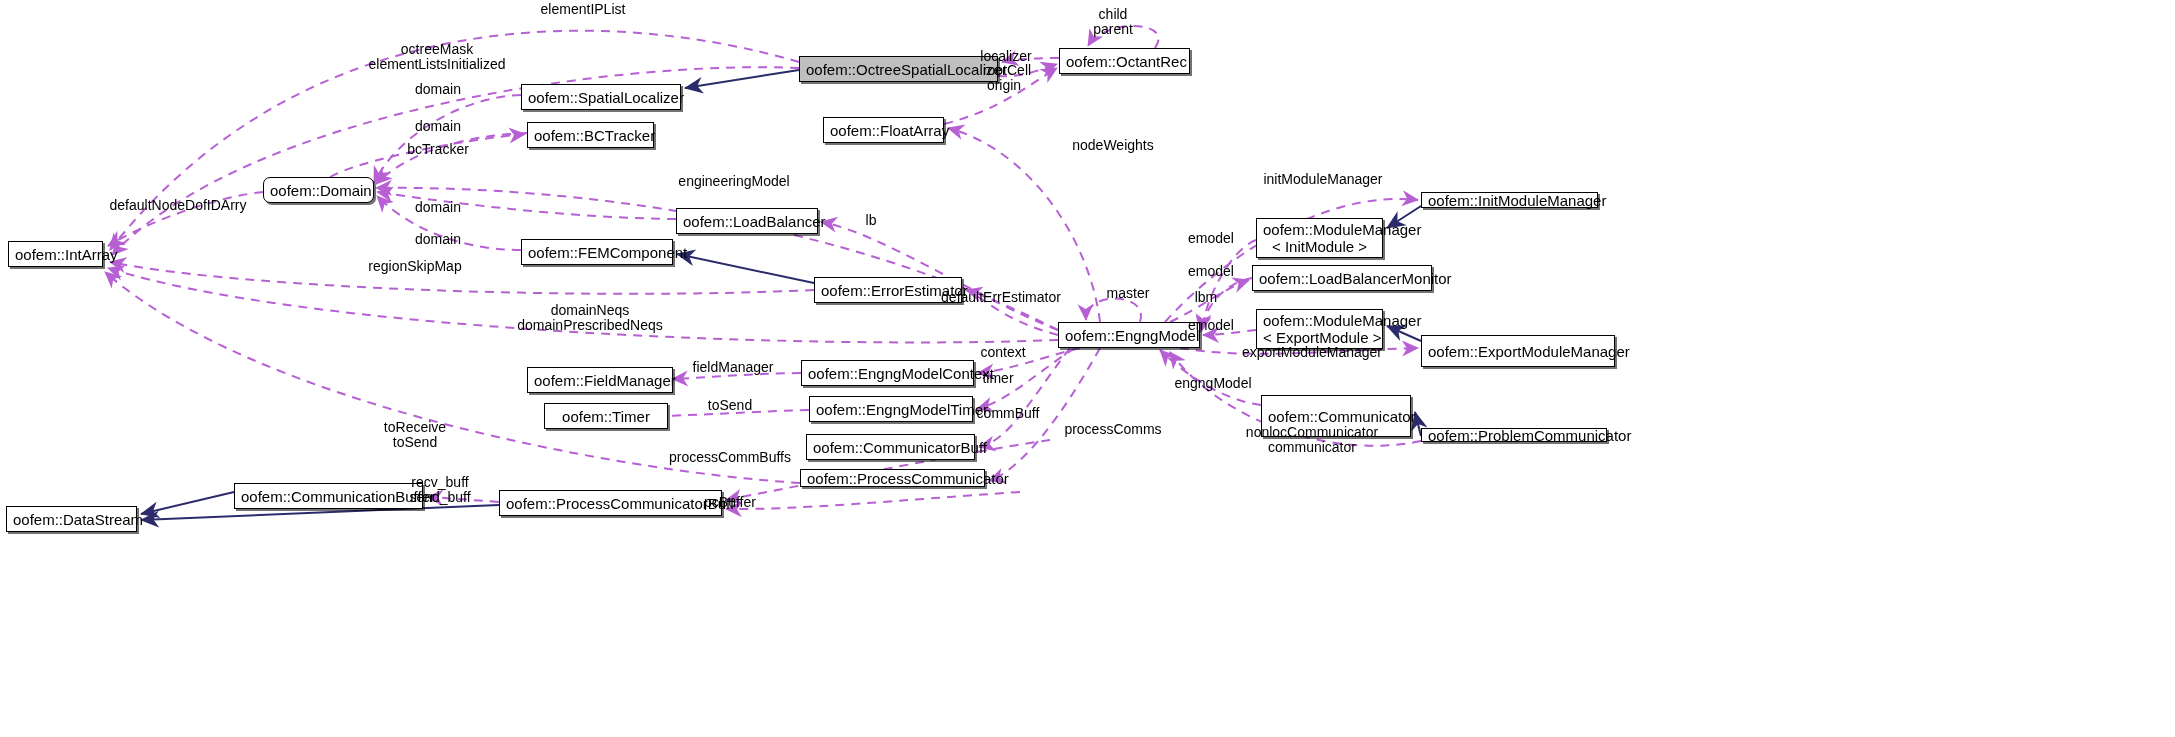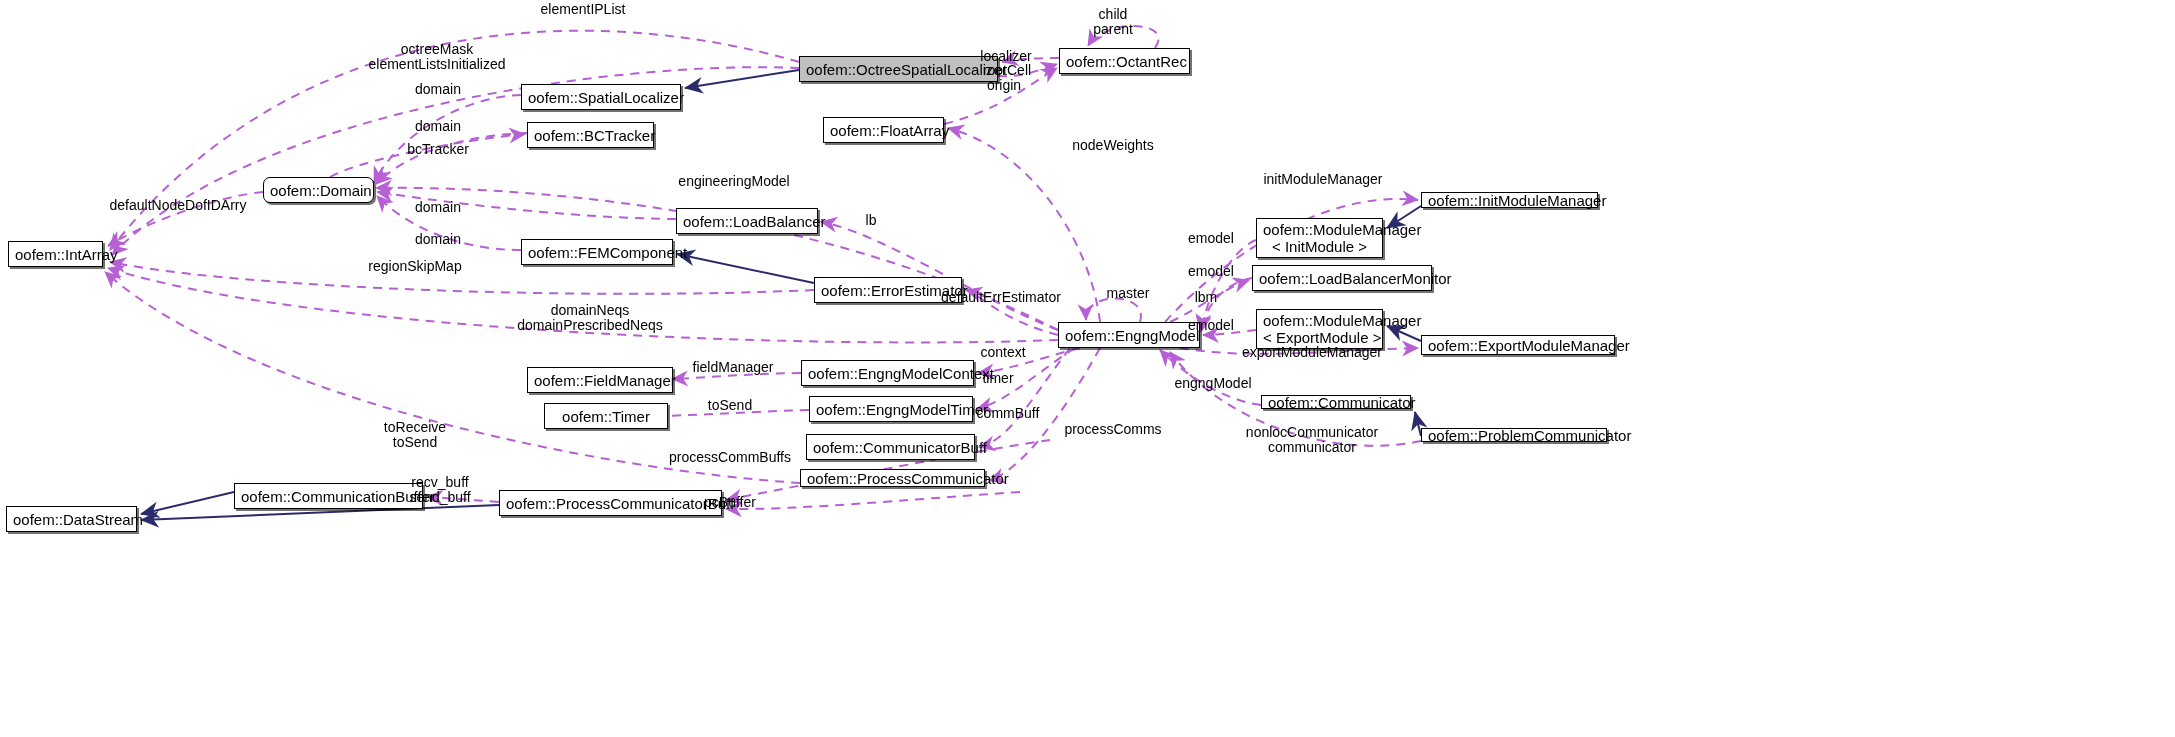--- a/index.html
+++ b/index.html
@@ -235,24 +235,24 @@
         <span class="node-label" style="white-space: pre;">oofem::ModuleManager
 &lt; InitModule &gt;</span>
       </div>
       <div class="node" style="left: 1252px; top: 265px; width: 180px; height: 26px;">
         <span class="node-label" style="white-space: pre;">oofem::LoadBalancerMonitor</span>
       </div>
       <div class="node" style="left: 1256px; top: 309px; width: 127px; height: 40px;">
         <span class="node-label" style="white-space: pre;">oofem::ModuleManager
 &lt; ExportModule &gt;</span>
       </div>
-      <div class="node" style="left: 1421px; top: 335px; width: 194px; height: 20px;">
+      <div class="node" style="left: 1421px; top: 335px; width: 194px; height: 32px;">
         <span class="node-label" style="white-space: pre;">oofem::ExportModuleManager</span>
       </div>
-      <div class="node" style="left: 1261px; top: 395px; width: 150px; height: 14px;">
+      <div class="node" style="left: 1261px; top: 395px; width: 150px; height: 42px;">
         <span class="node-label" style="white-space: pre;">oofem::Communicator</span>
       </div>
       <div class="node" style="left: 1421px; top: 428px; width: 186px; height: 14px;">
         <span class="node-label" style="white-space: pre;">oofem::ProblemCommunicator</span>
       </div>
     </div>
   <div id="labels-layer">
       <div class="edge-label" style="left: 583px; top: 2px;">elementIPList</div>
       <div class="edge-label" style="left: 437px; top: 42px;">octreeMask
 elementListsInitialized</div>

